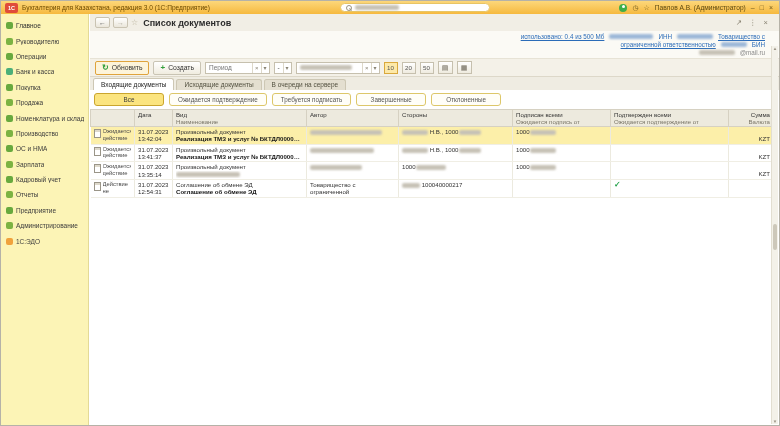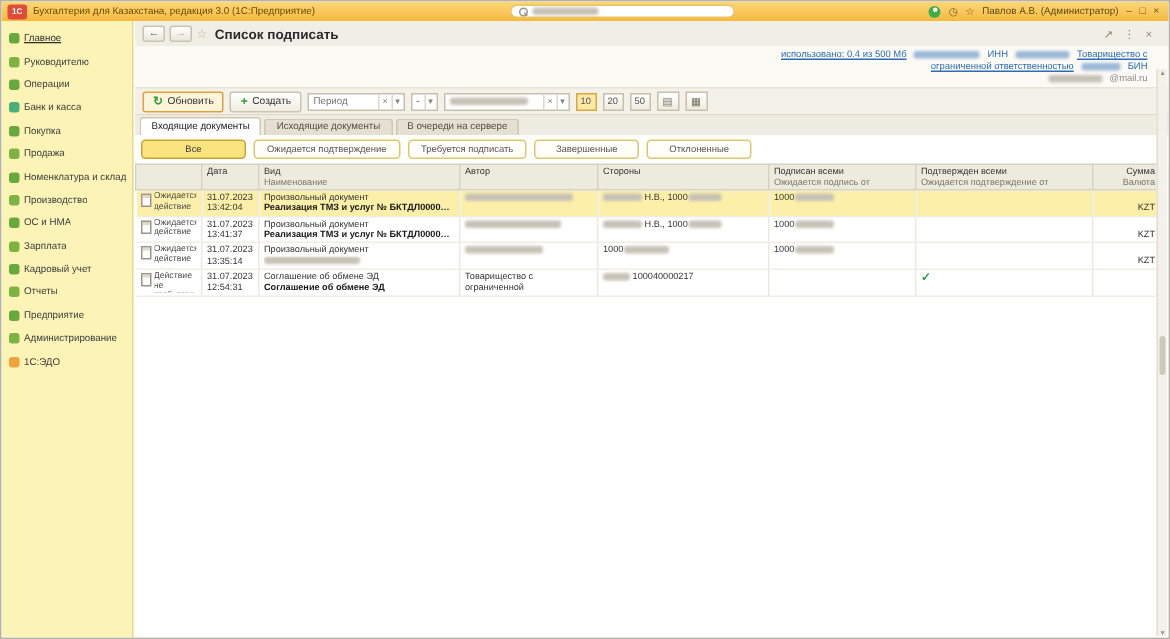--- a/index.html
+++ b/index.html
@@ -188,21 +188,21 @@
       <span class="lbl">1С:ЭДО</span>
     </div>
 </div>
 
 <div class="main">
 
   <div class="form-header">
     <span class="nav-btn">←</span>
     <span class="nav-btn dis">→</span>
     <span class="hdr-star">☆</span>
-    <span class="page-title">Список подписать</span>
+    <span class="page-title">Список документов</span>
     <span class="hdr-icons">
       <span>↗</span>
       <span>⋮</span>
       <span>×</span>
     </span>
   </div>
 
   <div class="info-row">
     <div class="iline">
       <span class="link">использовано: 0.4 из 500 Мб</span>

